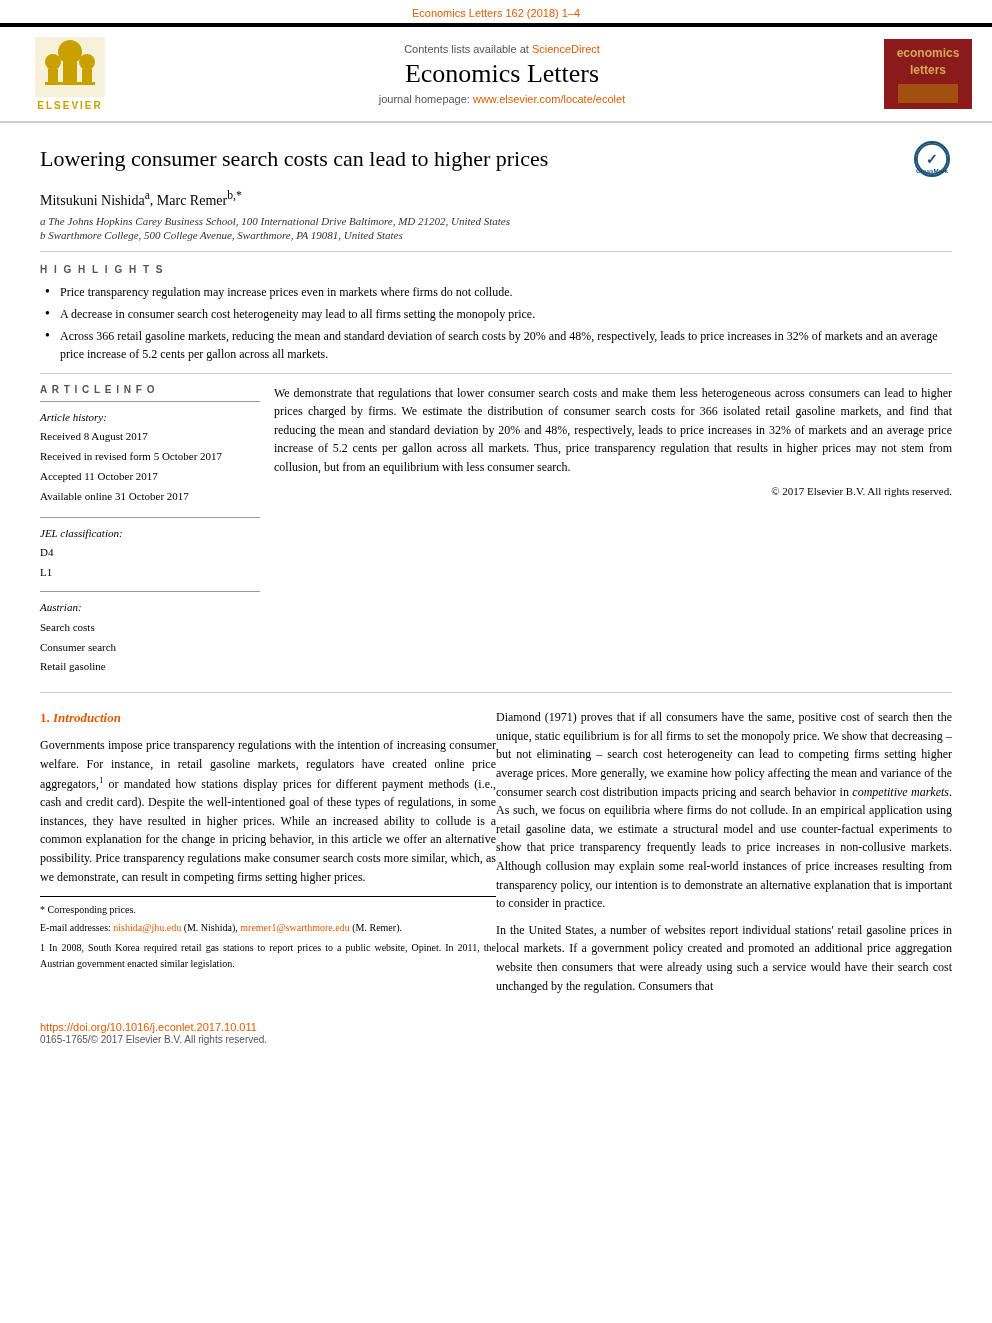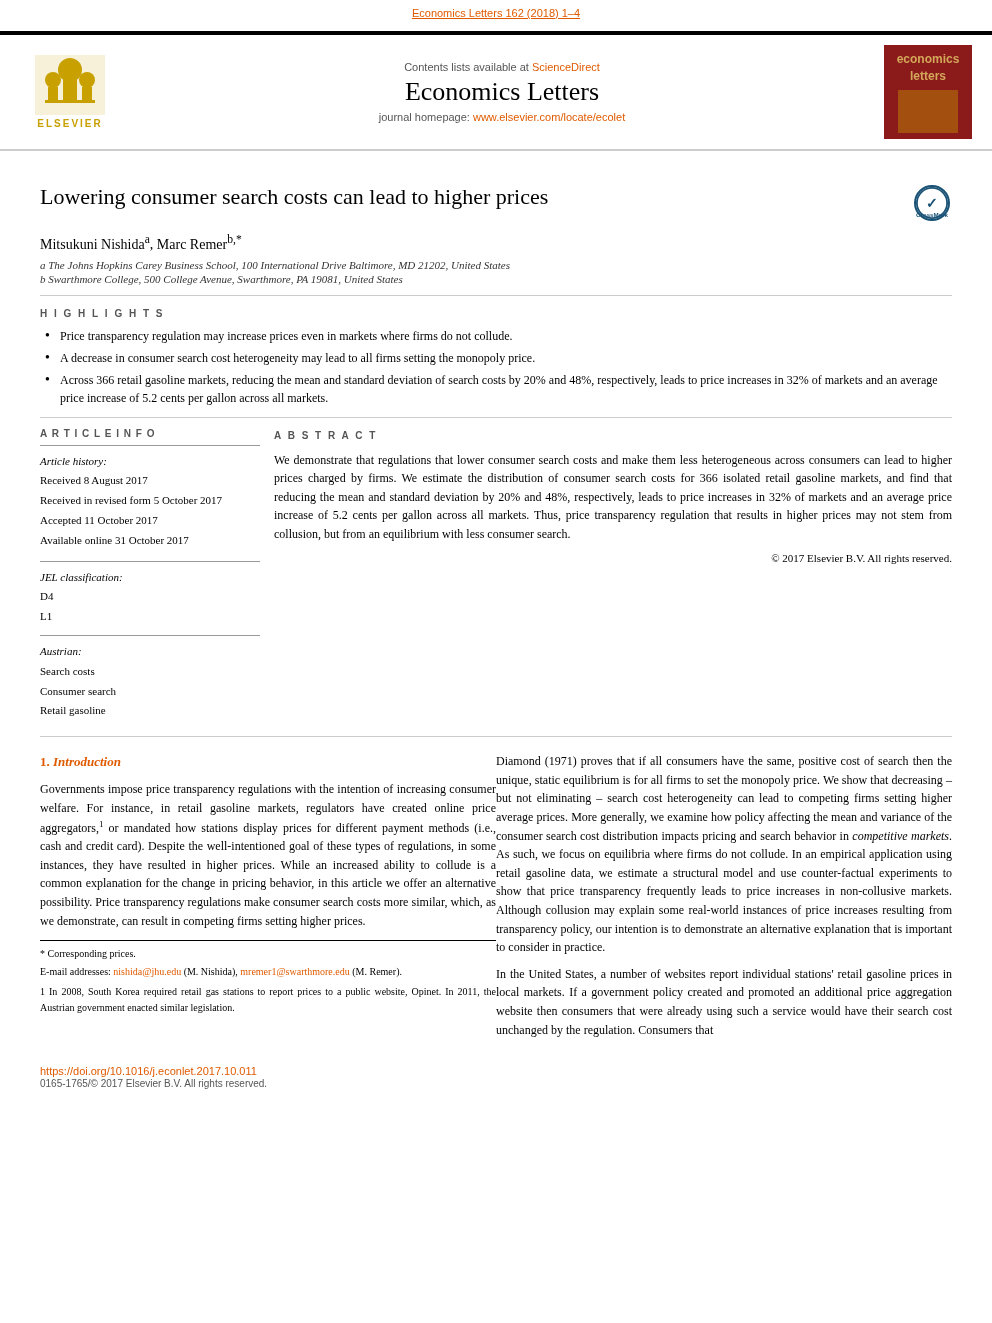--- a/index.html
+++ b/index.html
@@ -32,23 +32,23 @@
       flex: 1;
       text-align: center;
       font-family: Arial, sans-serif;
     }
 
     .main-content {
       padding: 0 40px;
     }
 
     .article-title-section {
-      margin: 32px 0 10px 0;
-      display: flex;
-      align-items: flex-start;
+      margin: 16px 0 10px 0;
+      display: flex;
+      align-items: center;
       justify-content: space-between;
     }
 
     .article-title {
       font-size: 22px;
       font-weight: normal;
       font-family: 'Times New Roman', serif;
       color: #000;
       flex: 1;
       line-height: 1.3;
@@ -272,21 +272,21 @@
     }
     .header-divider-bottom {
       border: none;
       border-top: 1px solid #ccc;
       margin: 0;
     }
   </style>
 </head>
 <body>
 
-<div style="text-align:center; padding:7px 0 12px 0; font-family:Arial,sans-serif; font-size:11px; color:#e05a00;text-decoration:underline;">
+<div style="text-align:center; padding:7px 0 4px 0; font-family:Arial,sans-serif; font-size:11px; color:#e05a00;">
   <span>Economics Letters 162 (2018) 1–4</span>
 </div>
 
 <hr class="header-divider-top">
 <div class="journal-header">
 
   <div class="elsevier-logo">
     <svg width="70" height="60" viewBox="0 0 70 60">
       <rect x="0" y="0" width="70" height="60" fill="#c8a000" opacity="0.15"></rect>
 
@@ -306,21 +306,21 @@
       <span>Contents lists available at</span>
       <span style="color:#e05a00; cursor:pointer;"> <span>ScienceDirect</span></span>
     </div>
     <div style="font-size:26px; font-weight:normal; font-family:'Times New Roman',serif; color:#000; margin:4px 0;">Economics Letters</div>
     <div style="font-size:11px; color:#555;">
       <span>journal homepage:</span>
       <span style="color:#e05a00; cursor:pointer;"> <span>www.elsevier.com/locate/ecolet</span></span>
     </div>
   </div>
 
-  <div style="width:88px; height:94px; background:#8b1a1a; display:flex; flex-direction:column; align-items:center; justify-content:center; color:#d4a85a; font-family:Arial,sans-serif; font-size:12px; font-weight:bold; text-align:center; padding:6px; line-height:1.4;">
+  <div style="width:88px; height:70px; background:#8b1a1a; display:flex; flex-direction:column; align-items:center; justify-content:center; color:#d4a85a; font-family:Arial,sans-serif; font-size:12px; font-weight:bold; text-align:center; padding:6px; line-height:1.4;">
     <span>economics</span>
     <span>letters</span>
     <div style="width:60px; height:45px; margin-top:5px; background:#c8a000; opacity:0.4;"></div>
   </div>
 </div>
 <hr class="header-divider-bottom">
 
 <div class="main-content">
 
   <div class="article-title-section">
@@ -377,21 +377,20 @@
       <hr class="divider-thin">
       <div class="keywords-section">
         <span class="italic">Austrian:</span><br>
         <span>Search costs</span><br>
         <span>Consumer search</span><br>
         <span>Retail gasoline</span>
       </div>
     </div>
 
     <div class="right-col">
-      <div class="abstract-heading">A B S T R A C T</div>
       <p class="abstract-text">We demonstrate that regulations that lower consumer search costs and make them less heterogeneous across consumers can lead to higher prices charged by firms. We estimate the distribution of consumer search costs for 366 isolated retail gasoline markets, and find that reducing the mean and standard deviation by 20% and 48%, respectively, leads to price increases in 32% of markets and an average price increase of 5.2 cents per gallon across all markets. Thus, price transparency regulation that results in higher prices may not stem from collusion, but from an equilibrium with less consumer search.</p>
       <div class="copyright-line">© 2017 Elsevier B.V. All rights reserved.</div>
     </div>
   </div>
 
   <hr class="divider" style="margin-top:15px;">
 
   <div class="body-section">
 
     <div class="body-left-col">

